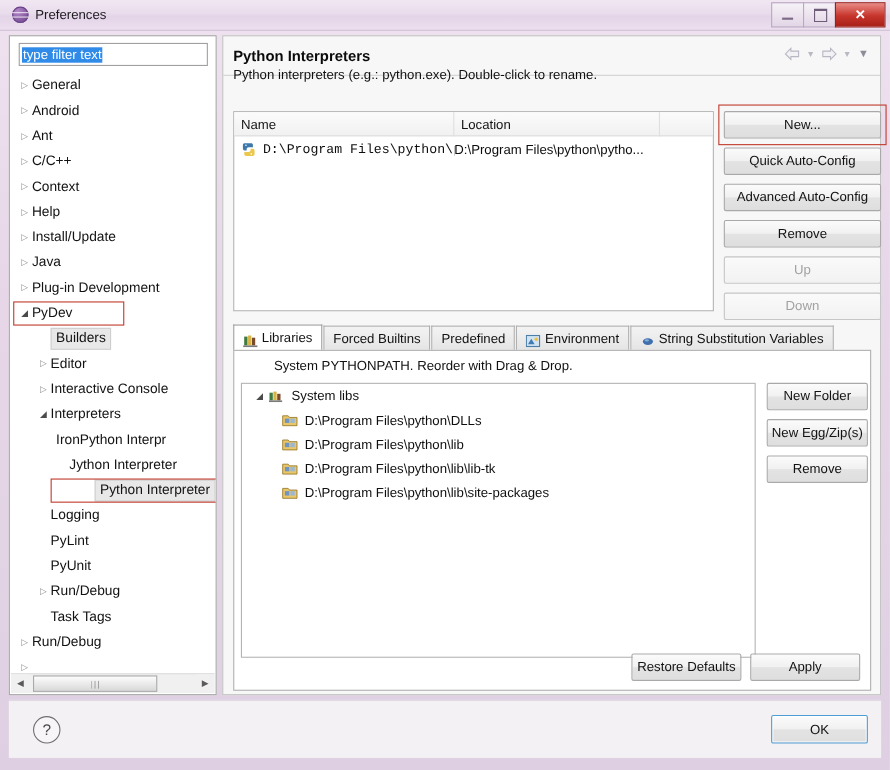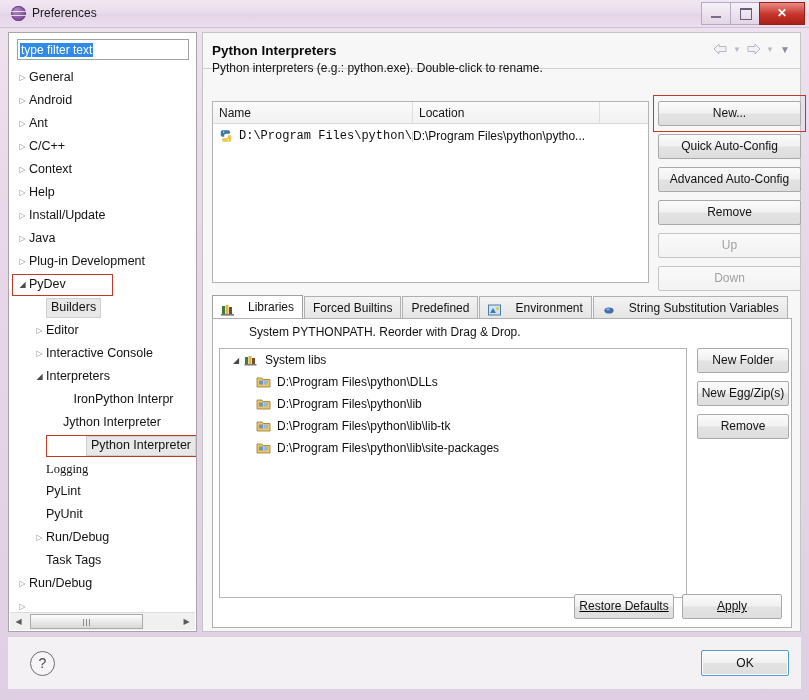--- a/index.html
+++ b/index.html
@@ -353,21 +353,21 @@
     line-height: 22px;
     padding: 0 8px;
     font-size: 12px;
     color: #121212;
     border: 1px solid #b0b0b0;
     border-bottom: none;
     background: linear-gradient(180deg,#f3f3f3,#e4e4e4);
     box-sizing: border-box;
     display: flex;
     align-items: center;
-    gap: 13px;
+    gap: 3px;
     margin-right: 1px;
     white-space: nowrap;
   }
   .tab.active {
     background: #ffffff;
     height: 24px;
     line-height: 23px;
     border-color: #a0a0a0;
   }
   .tabicon { width: 14px; height: 13px; display:inline-block; position: relative; }
@@ -425,21 +425,20 @@
     width: 92px; height: 25px;
     margin-bottom: 8px;
     line-height: 23px;
   }
 
   .bottom-btns {
     position: absolute;
     right: 9px; bottom: 8px;
     display: flex;
     gap: 8px;
-    text-decoration: underline;
   }
   .bottom-btns .btn { width: 100px; height: 25px; line-height: 23px; }
 
   
   .footer {
     position: absolute;
     left: 3px; top: 608px;
     width: 793px; height: 52px;
     background: #f4f1f5;
     border-top: 1px solid #d8cfdc;
@@ -500,25 +499,25 @@
           <div class="tree-row" style="padding-left: 7px;"><span class="tw-arrow">▷</span><span class="tree-label">Help</span></div>
           <div class="tree-row" style="padding-left: 7px;"><span class="tw-arrow">▷</span><span class="tree-label">Install/Update</span></div>
           <div class="tree-row" style="padding-left: 7px;"><span class="tw-arrow">▷</span><span class="tree-label">Java</span></div>
           <div class="tree-row" style="padding-left: 7px;"><span class="tw-arrow">▷</span><span class="tree-label">Plug-in Development</span></div>
           <div class="tree-row" style="padding-left: 7px;"><span class="tw-arrow open">◢</span><span class="tree-label">PyDev</span></div>
           <div class="redbox" style="left: 3px; top: 208px; width: 101px; height: 22px; border-color: rgb(192, 57, 43);"></div>
           <div class="tree-row" style="padding-left: 24px;"><span class="tw-arrow">&nbsp;</span><span class="tree-label sel">Builders</span></div>
           <div class="tree-row" style="padding-left: 24px;"><span class="tw-arrow">▷</span><span class="tree-label">Editor</span></div>
           <div class="tree-row" style="padding-left: 24px;"><span class="tw-arrow">▷</span><span class="tree-label">Interactive Console</span></div>
           <div class="tree-row" style="padding-left: 24px;"><span class="tw-arrow open">◢</span><span class="tree-label">Interpreters</span></div>
-          <div class="tree-row" style="padding-left: 29px; text-align: center;"><span class="tw-arrow">&nbsp;</span><span class="tree-label">IronPython Interpr</span></div>
+          <div class="tree-row" style="padding-left: 29px;"><span class="tw-arrow">&nbsp;</span><span class="tree-label">IronPython Interpr</span></div>
           <div class="tree-row" style="padding-left: 41px;"><span class="tw-arrow">&nbsp;</span><span class="tree-label">Jython Interpreter</span></div>
           <div class="tree-row" style="padding-left: 41px; text-align: right;"><span class="tw-arrow">&nbsp;</span><span class="tree-label sel">Python Interpreter</span></div>
           <div class="redbox" style="left: 37px; top: 369px; width: 152px; height: 22px; border-color: rgb(192, 57, 43);"></div>
-          <div class="tree-row" style="padding-left: 24px; font-family: Liberation Serif, serif;"><span class="tw-arrow">&nbsp;</span><span class="tree-label">Logging</span></div>
+          <div class="tree-row" style="padding-left: 24px;"><span class="tw-arrow">&nbsp;</span><span class="tree-label">Logging</span></div>
           <div class="tree-row" style="padding-left: 24px;"><span class="tw-arrow">&nbsp;</span><span class="tree-label">PyLint</span></div>
           <div class="tree-row" style="padding-left: 24px;"><span class="tw-arrow">&nbsp;</span><span class="tree-label">PyUnit</span></div>
           <div class="tree-row" style="padding-left: 24px;"><span class="tw-arrow">▷</span><span class="tree-label">Run/Debug</span></div>
           <div class="tree-row" style="padding-left: 24px;"><span class="tw-arrow">&nbsp;</span><span class="tree-label">Task Tags</span></div>
           <div class="tree-row" style="padding-left: 7px;"><span class="tw-arrow">▷</span><span class="tree-label">Run/Debug</span></div>
           <div class="tree-row" style="padding-left: 7px;"><span class="tw-arrow">▷</span></div>
         </div>
       <div class="hscroll">
         <div class="hs-arrow left">◀</div>
         <div class="hs-thumb">

